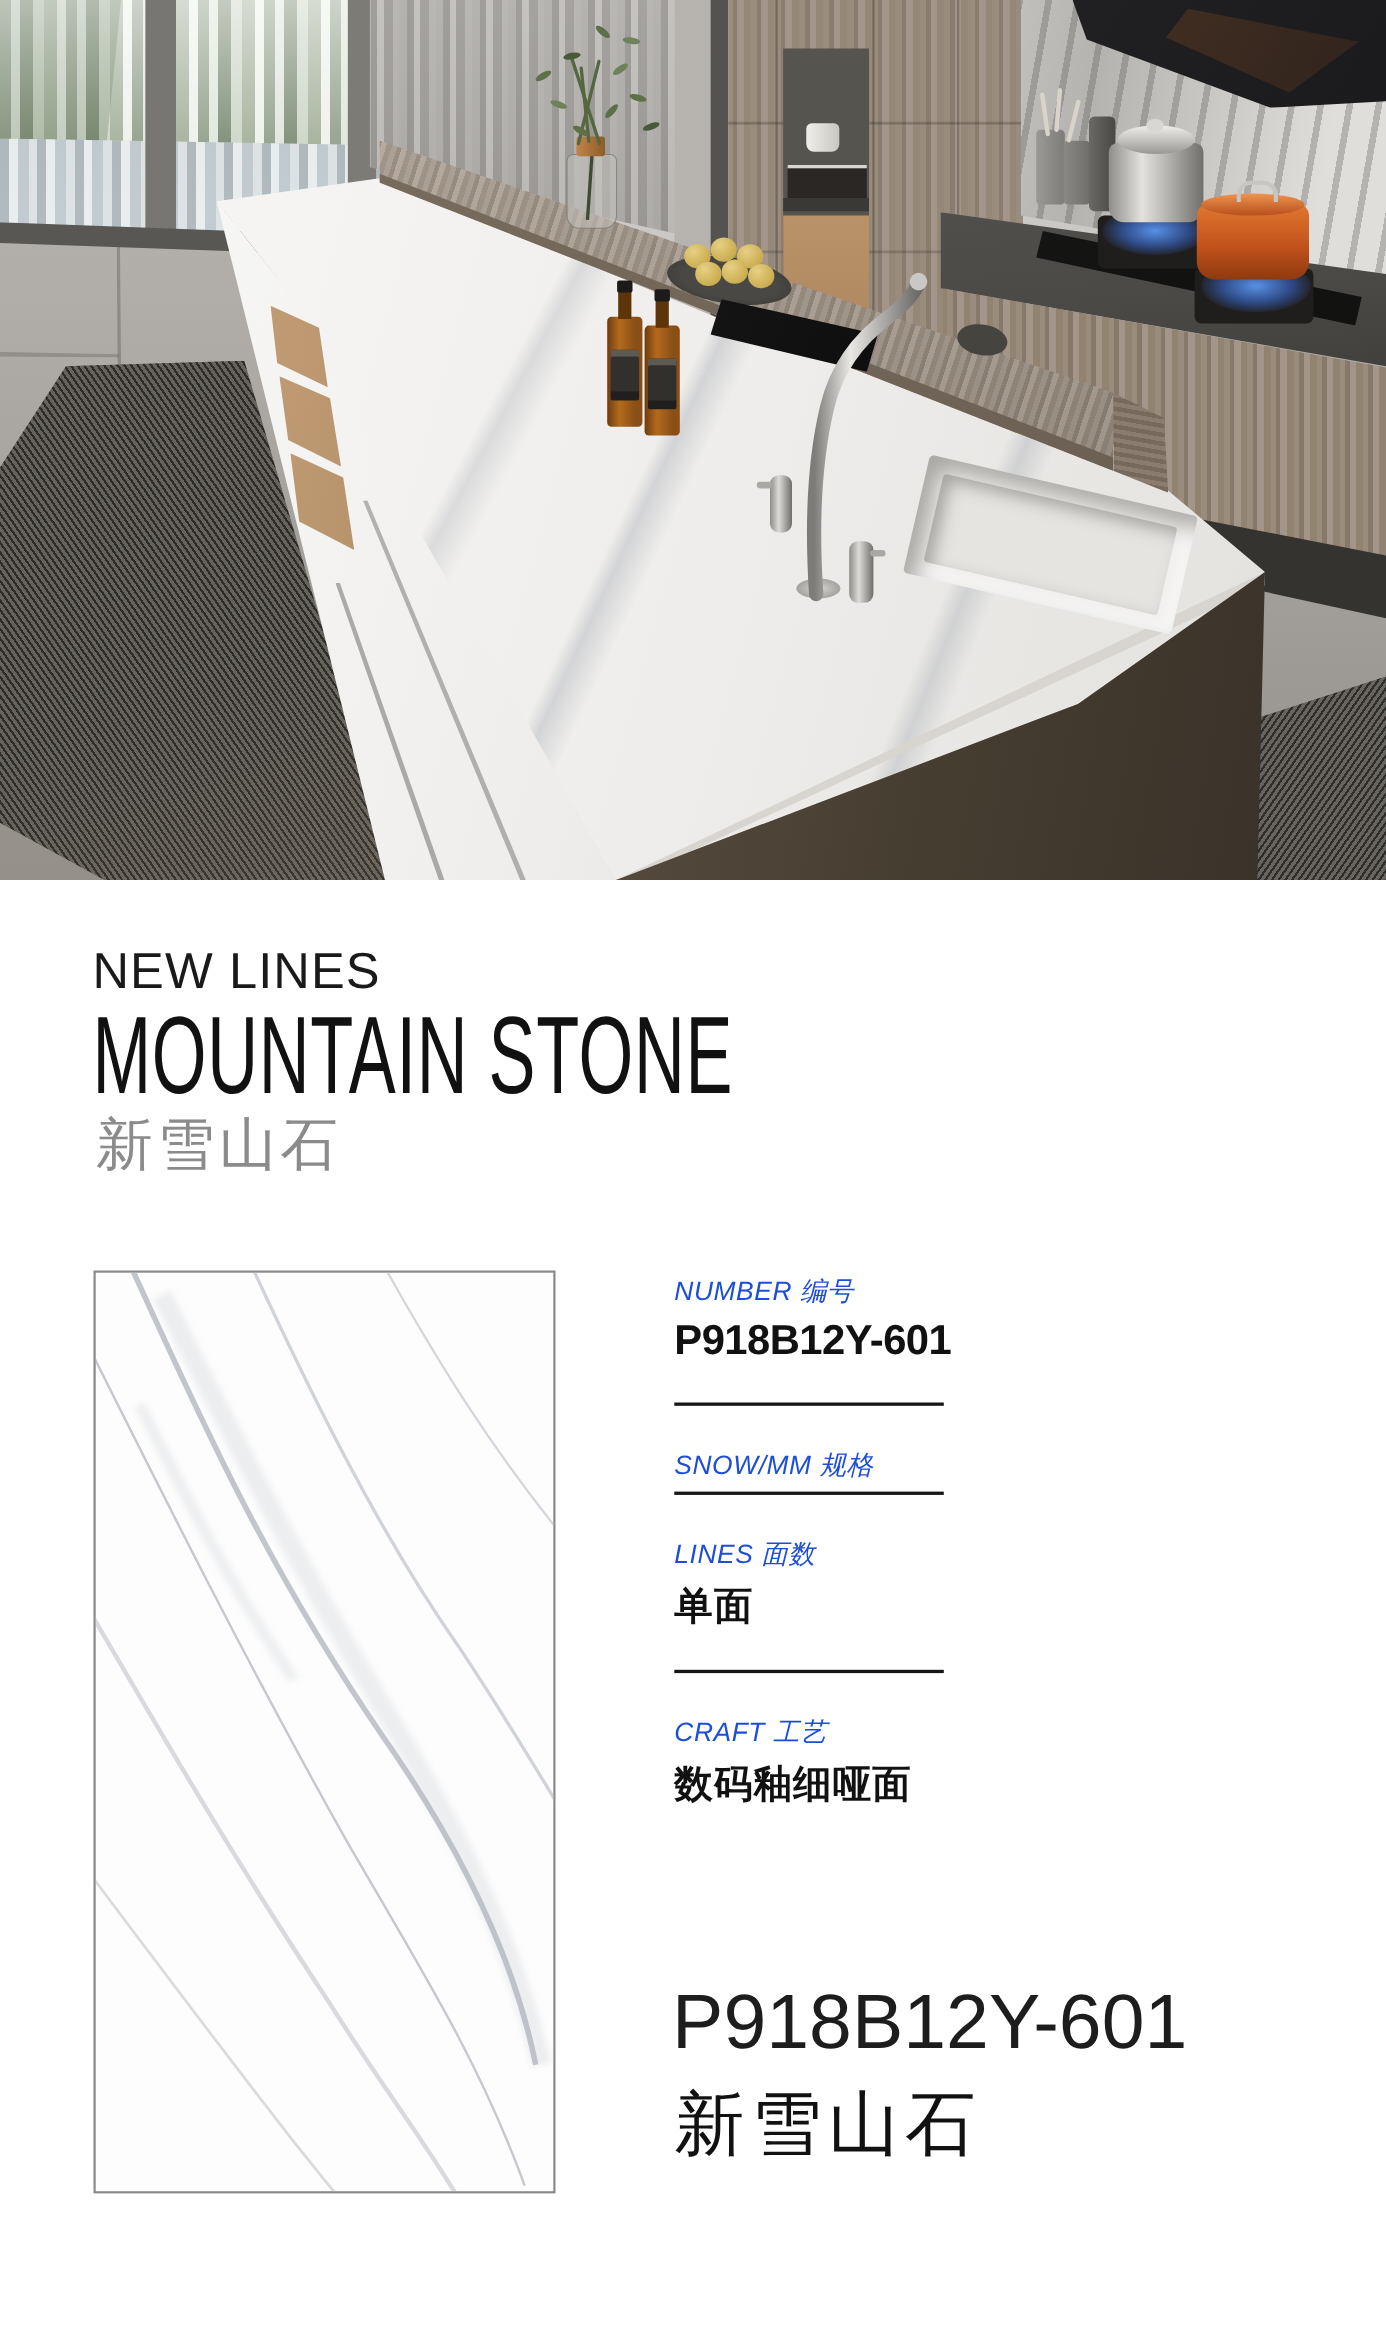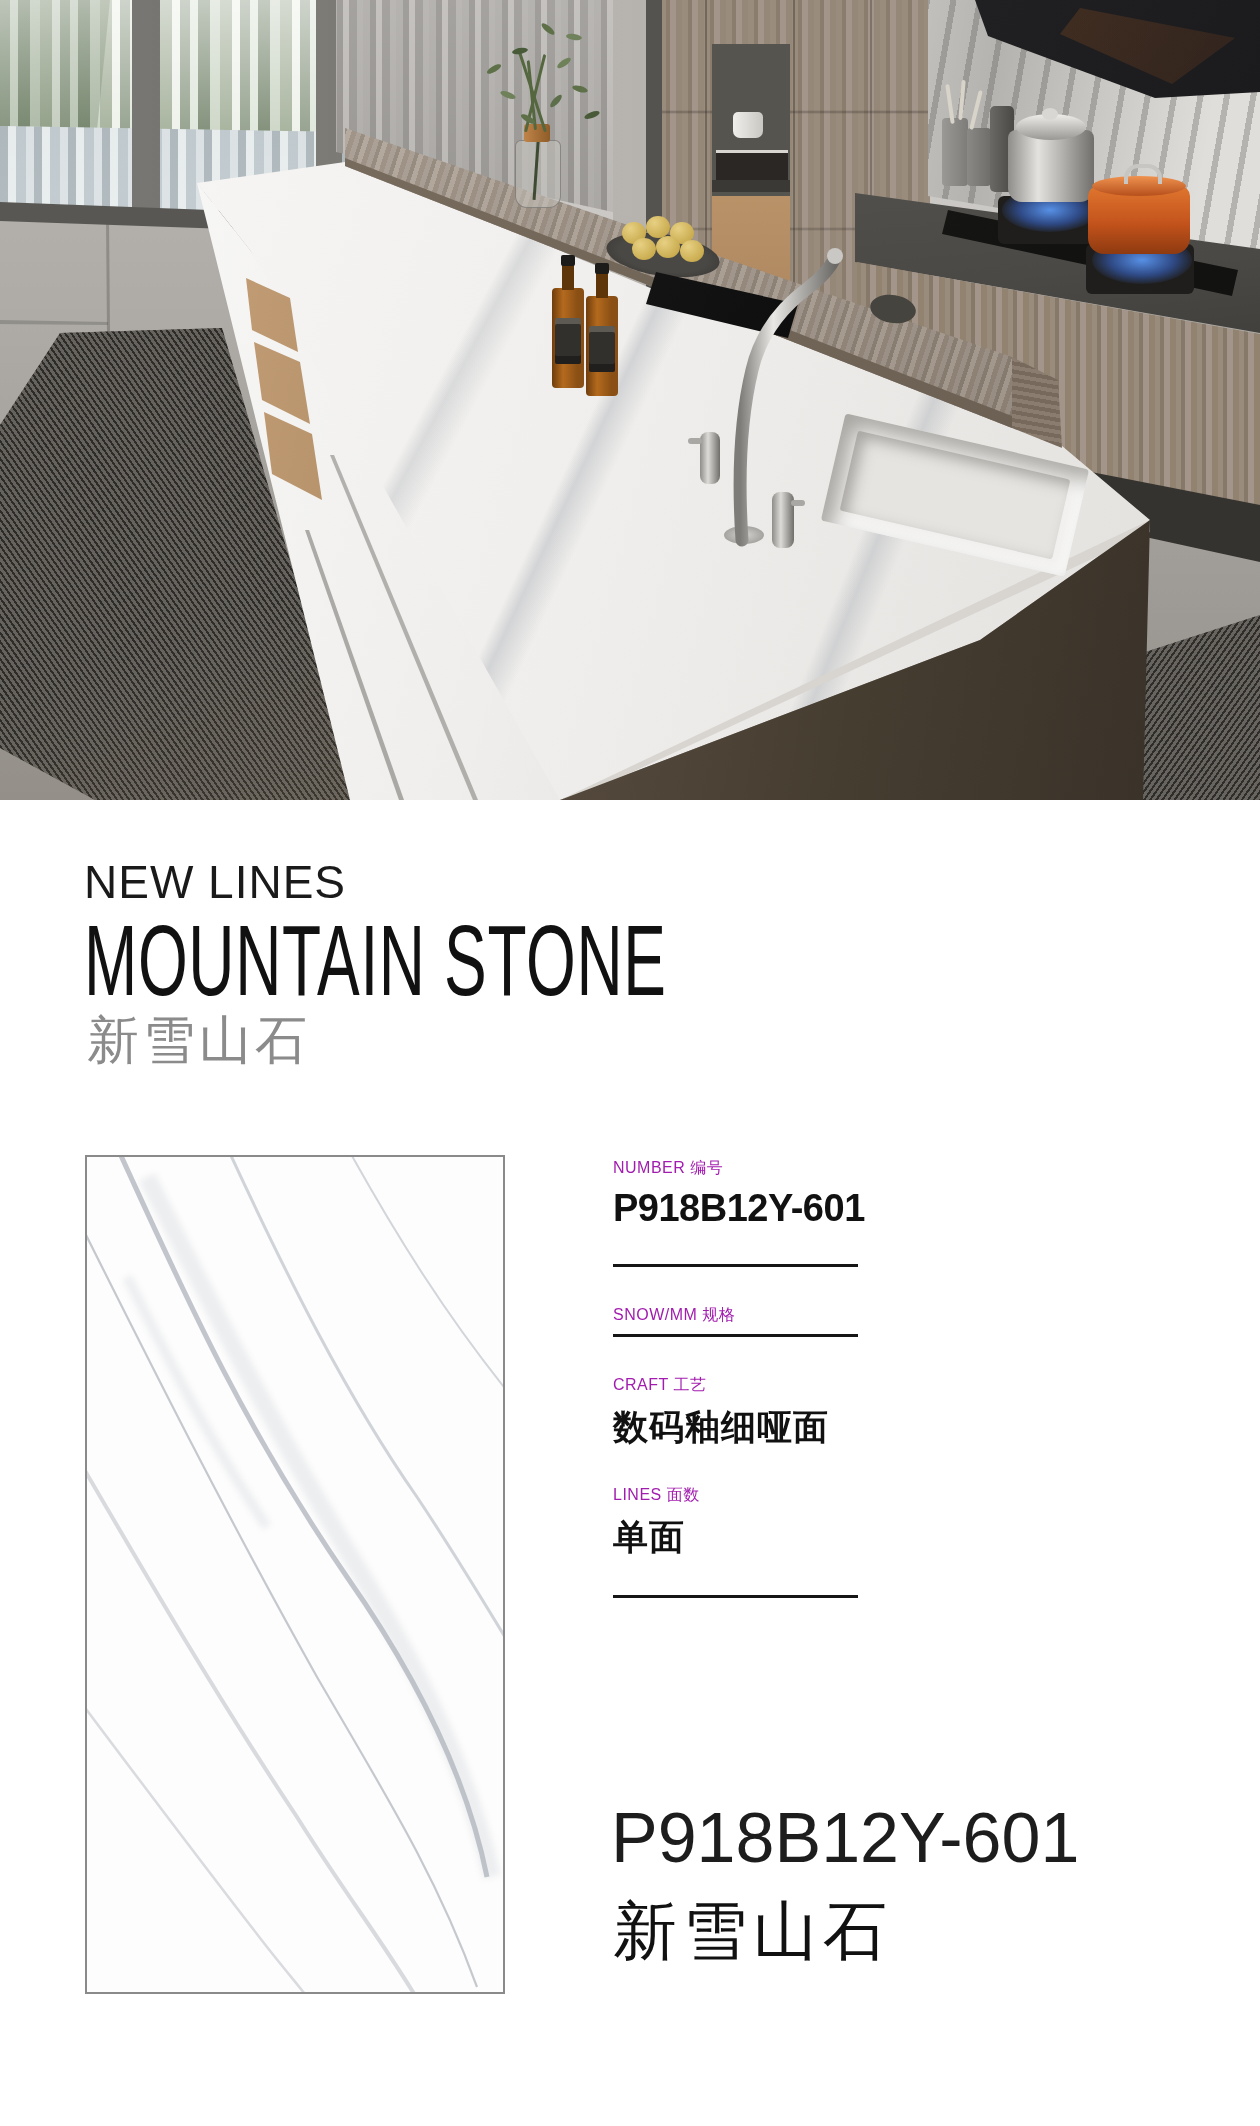--- a/index.html
+++ b/index.html
@@ -177,21 +177,21 @@
   .spout2{left:791px;top:500px;width:14px;height:6px;background:#a9a8a5;position:absolute;border-radius:3px;}
   .fbase{left:724px;top:526px;width:40px;height:18px;background:radial-gradient(ellipse,#d5d4d1,#8f8e8b);border-radius:50%;}
   
   .t-en1{left:84px;top:855px;font-size:46px;letter-spacing:1px;color:#1a1a1a;}
   .t-en2{left:84px;top:910px;font-size:100px;line-height:1;color:#111111;transform:scaleX(.64);transform-origin:left top;white-space:nowrap;letter-spacing:1px;}
   .t-zh{left:87px;top:1006px;font-size:52px;color:#8b8b8b;letter-spacing:4px;}
   
   .tile{left:85px;top:1155px;width:420px;height:839px;background:#fdfdfd;border:2px solid #8a8a8a;box-sizing:border-box;}
   
   .specs{left:613px;top:1158px;width:300px;}
-  .spec-label{font-size:16px;color:#a21caf;letter-spacing:.5px;margin:0 0 8px 0;}
+  .spec-label{font-size:24px;color:#1d4ed8;letter-spacing:.5px;margin:0 0 8px 0;font-style:italic;}
   .spec-value{font-size:38px;font-weight:700;color:#111;letter-spacing:-0.5px;margin:0 0 34px 0;}
   .spec-value.cjk{font-size:35px;letter-spacing:1px;}
   .spec-rule{width:245px;height:3px;background:#161616;border:none;margin:0 0 38px 0;}
   
   .f-code{left:611px;top:1798px;font-size:70px;color:#1d1d1d;letter-spacing:0;}
   .f-name{left:613px;top:1888px;font-size:64px;font-weight:500;color:#111;letter-spacing:6px;}
 </style>
 </head>
 <body>
 
@@ -352,24 +352,24 @@
   <div>
     <p class="spec-label">NUMBER 编号</p>
     <p class="spec-value">P918B12Y-601</p>
     <hr class="spec-rule">
   </div>
   <div>
     <p class="spec-label">SNOW/MM 规格</p>
     <hr class="spec-rule">
   </div>
   <div>
-    <p class="spec-label">CRAFT 工艺</p>
-    <p class="spec-value cjk">数码釉细哑面</p>
-  </div>
-  <div>
     <p class="spec-label">LINES 面数</p>
     <p class="spec-value cjk">单面</p>
     <hr class="spec-rule">
   </div>
+  <div>
+    <p class="spec-label">CRAFT 工艺</p>
+    <p class="spec-value cjk">数码釉细哑面</p>
+  </div>
 </div>
 
 <div class="abs f-code">P918B12Y-601</div>
 <div class="abs f-name">新雪山石</div>
 
 </body></html>

